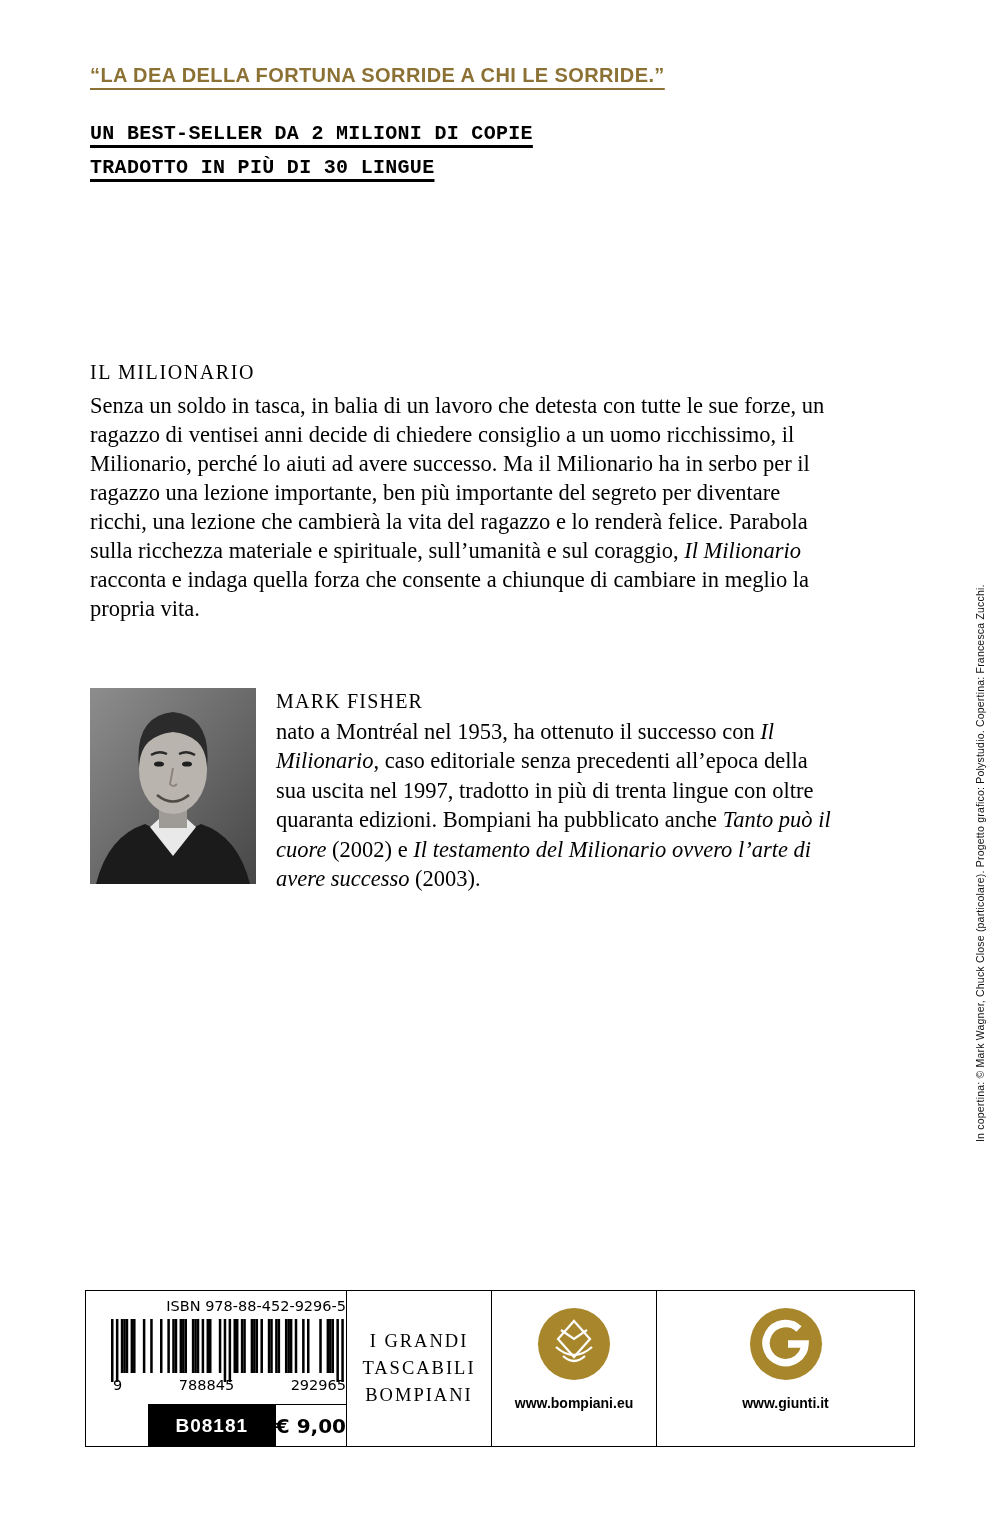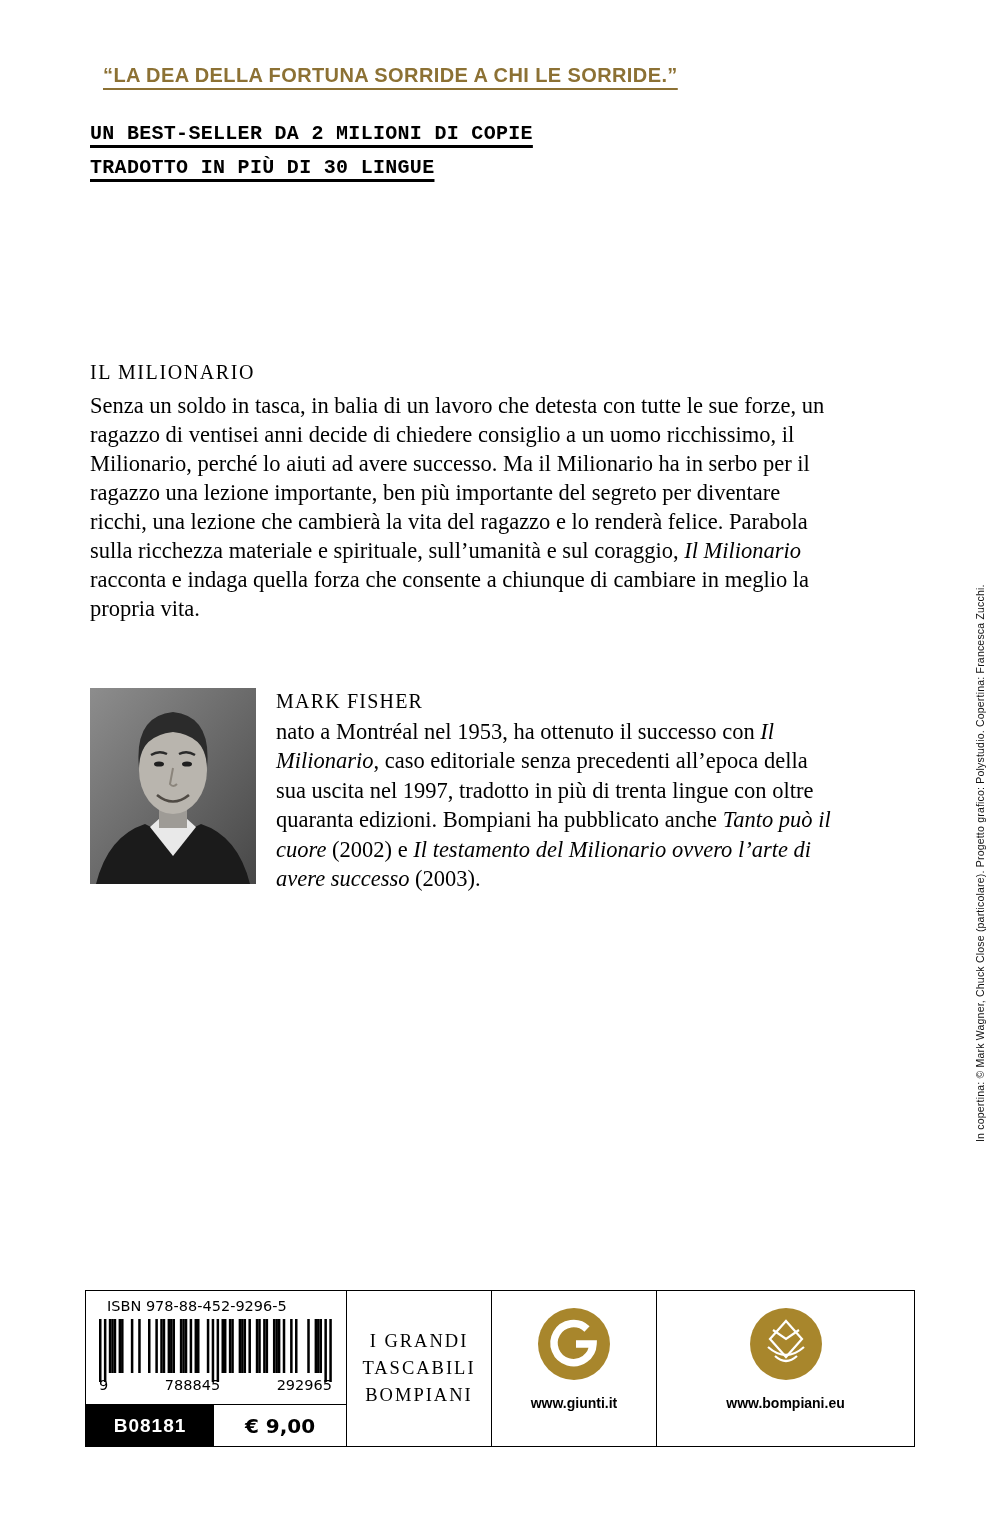--- a/index.html
+++ b/index.html
@@ -15,21 +15,20 @@
 
   
   .quote {
     position:absolute; left:90px; top:64px;
     font-family:"Liberation Sans", sans-serif;
     font-weight:bold; font-size:20px; letter-spacing:0.4px;
     color:#8c7134;
     text-decoration:underline;
     text-decoration-thickness:2px;
     text-underline-offset:6px;
-    margin-left:13px;
   }
   .banner {
     position:absolute; left:90px; top:122px;
     font-family:Liberation Mono, monospace;
     font-weight:bold; font-size:20px; color:#000;
   }
   .banner .line {
     display:table; margin-bottom:11px;
     text-decoration:underline;
     text-decoration-thickness:2.5px;
@@ -71,21 +70,21 @@
     position:absolute; left:85px; top:1290px;
     width:830px; height:157px;
     border:1.5px solid #000;
     box-sizing:border-box;
     display:grid; grid-template-columns:260px 145px 165px 1fr;
     background:#fff;
   }
   .cell { border-left:1.5px solid #000; box-sizing:border-box; }
   .cell:first-child { border-left:none; }
 
-  .barcode-cell { display:flex; flex-direction:column; }
+  .barcode-cell { display:flex; flex-direction:column;align-items:flex-end; }
   .isbn-label {
     font-family:"DejaVu Sans", sans-serif;
     font-size:14.5px; padding:7px 0 5px 21px;
   }
   .barcode-wrap { margin-left:13px; height:56px; overflow:visible; }
   .barcode-digits {
     display:flex; width:233px; margin:2px 0 0 13px;
     font-family:"DejaVu Sans", sans-serif; font-size:14.5px;
     justify-content:space-between;
   }
@@ -235,32 +234,32 @@
 
     <div class="cell series-cell">
       <div>I GRANDI</div>
       <div>TASCABILI</div>
       <div>BOMPIANI</div>
     </div>
 
     <div class="cell logo-cell">
       <svg class="logo-circle" viewBox="0 0 72 72" xmlns="http://www.w3.org/2000/svg">
         <circle cx="36" cy="36" r="36" fill="#a8862c"></circle>
-        <path d="M49 21 A19.5 19.5 0 1 0 55 36 L38 36" stroke="#fff" stroke-width="7.5" fill="none"></path>
-      </svg>
-      <div class="logo-url">www.giunti.it</div>
-    </div>
-
-    <div class="cell logo-cell">
-      <svg class="logo-circle" viewBox="0 0 72 72" xmlns="http://www.w3.org/2000/svg">
-        <circle cx="36" cy="36" r="36" fill="#a8862c"></circle>
         <g stroke="#fff" stroke-width="2.2" fill="none">
           <path d="M36 13 L52 31 L36 49 L20 31 Z"></path>
           <path d="M23 22 L36 31 L49 22"></path>
           <path d="M18 39 Q36 55 54 39"></path>
           <path d="M25 48 Q36 58 47 48"></path>
         </g>
       </svg>
       <div class="logo-url">www.bompiani.eu</div>
     </div>
 
+    <div class="cell logo-cell">
+      <svg class="logo-circle" viewBox="0 0 72 72" xmlns="http://www.w3.org/2000/svg">
+        <circle cx="36" cy="36" r="36" fill="#a8862c"></circle>
+        <path d="M49 21 A19.5 19.5 0 1 0 55 36 L38 36" stroke="#fff" stroke-width="7.5" fill="none"></path>
+      </svg>
+      <div class="logo-url">www.giunti.it</div>
+    </div>
+
   </div>
 </div>
 
 </body></html>

